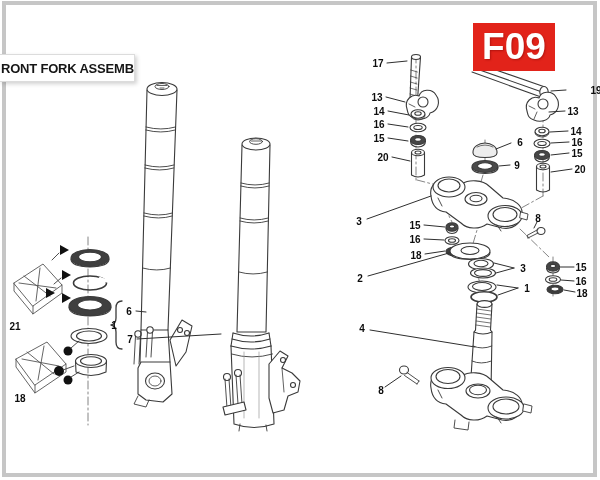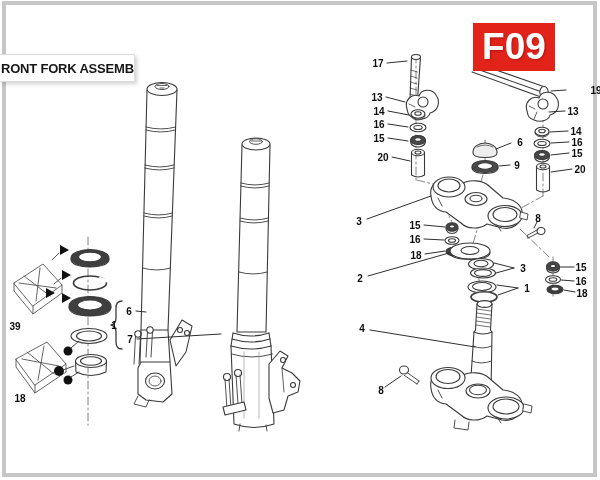--- a/index.html
+++ b/index.html
@@ -321,19 +321,19 @@
       <div class="callout" style="left: 415px; top: 239px;">16</div>
       <div class="callout" style="left: 416px; top: 255px;">18</div>
       <div class="callout" style="left: 360px; top: 278px;">2</div>
       <div class="callout" style="left: 523px; top: 268px;">3</div>
       <div class="callout" style="left: 527px; top: 288px;">1</div>
       <div class="callout" style="left: 581px; top: 267px;">15</div>
       <div class="callout" style="left: 581px; top: 281px;">16</div>
       <div class="callout" style="left: 582px; top: 293px;">18</div>
       <div class="callout" style="left: 362px; top: 328px;">4</div>
       <div class="callout" style="left: 381px; top: 390px;">8</div>
-      <div class="callout" style="left: 15px; top: 326px;">39</div>
+      <div class="callout" style="left: 15px; top: 326px;">21</div>
       <div class="callout" style="left: 20px; top: 398px;">18</div>
       <div class="callout" style="left: 114px; top: 325px;">1</div>
       <div class="callout" style="left: 129px; top: 311px;">6</div>
       <div class="callout" style="left: 130px; top: 339px;">7</div>
     </div>
 </div>
 
 </body></html>

